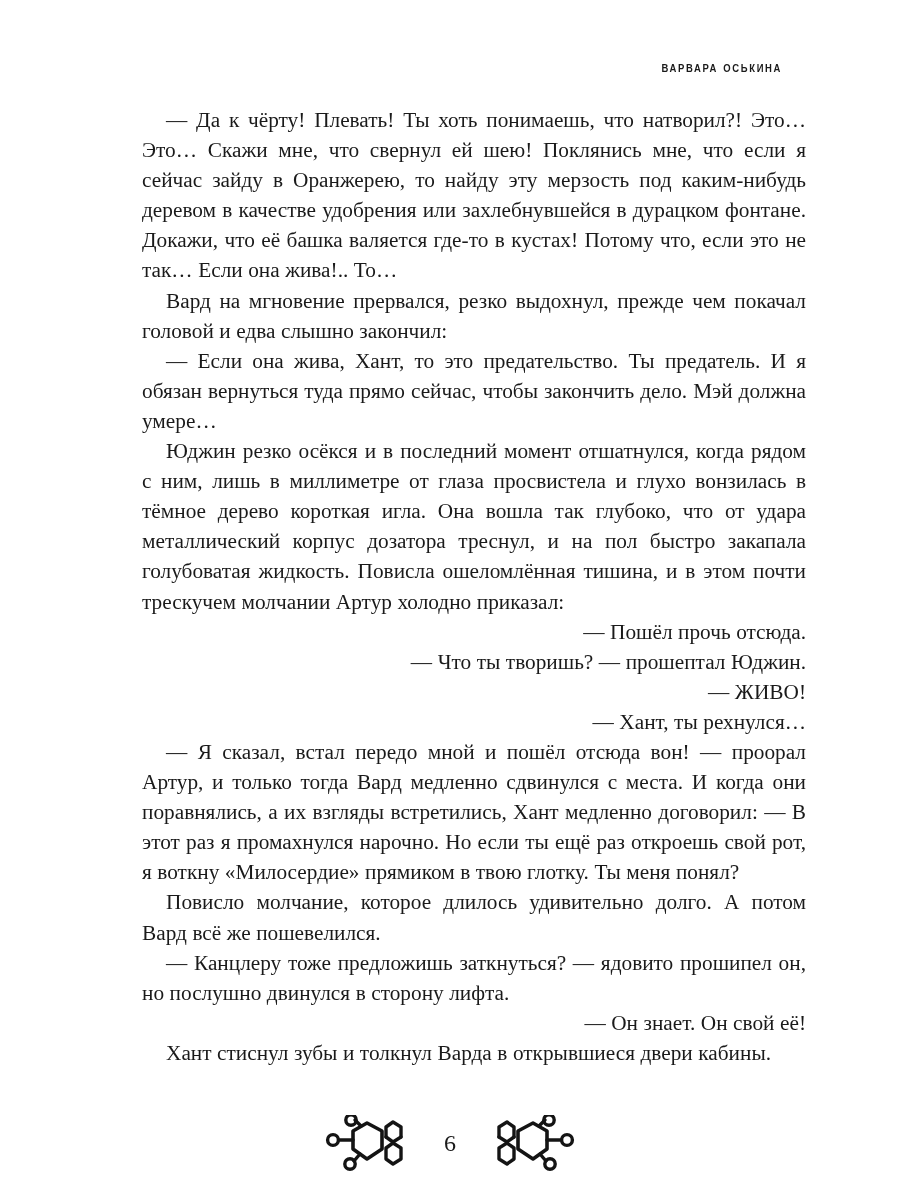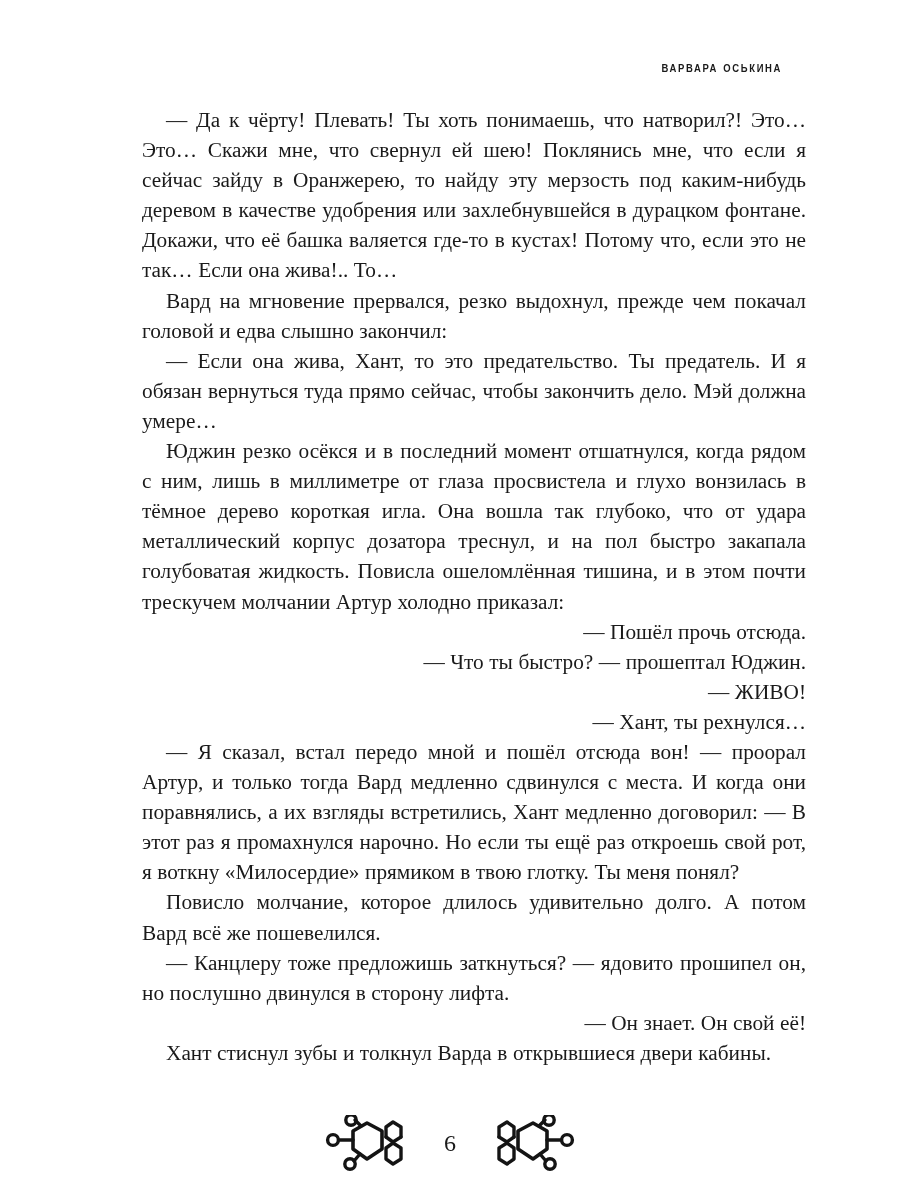--- a/index.html
+++ b/index.html
@@ -99,21 +99,21 @@
 <div class="page">
 
   <div class="running-head">Варвара Оськина</div>
 
   <div class="text-column">
       <p class="para">— Да к чёрту! Плевать! Ты хоть понимаешь, что натворил?! Это… Это… Скажи мне, что свернул ей шею! Поклянись мне, что если я сейчас зайду в Оранжерею, то найду эту мерзость под каким-нибудь деревом в качестве удобрения или захлебнувшейся в дурацком фонтане. Докажи, что её башка валяется где-то в кустах! Потому что, если это не так… Если она жива!.. То…</p>
       <p class="para">Вард на мгновение прервался, резко выдохнул, прежде чем покачал головой и едва слышно закончил:</p>
       <p class="para">— Если она жива, Хант, то это предательство. Ты предатель. И я обязан вернуться туда прямо сейчас, чтобы закончить дело. Мэй должна умере…</p>
       <p class="para">Юджин резко осёкся и в последний момент отшатнулся, когда рядом с ним, лишь в миллиметре от глаза просвистела и глухо вонзилась в тёмное дерево короткая игла. Она вошла так глубоко, что от удара металлический корпус дозатора треснул, и на пол быстро закапала голубоватая жидкость. Повисла ошеломлённая тишина, и в этом почти трескучем молчании Артур холодно приказал:</p>
       <p class="para short">— Пошёл прочь отсюда.</p>
-      <p class="para short">— Что ты быстро? — прошептал Юджин.</p>
+      <p class="para short">— Что ты творишь? — прошептал Юджин.</p>
       <p class="para short">— ЖИВО!</p>
       <p class="para short">— Хант, ты рехнулся…</p>
       <p class="para">— Я сказал, встал передо мной и пошёл отсюда вон! — проорал Артур, и только тогда Вард медленно сдвинулся с места. И когда они поравнялись, а их взгляды встретились, Хант медленно договорил: — В этот раз я промахнулся нарочно. Но если ты ещё раз откроешь свой рот, я воткну «Милосердие» прямиком в твою глотку. Ты меня понял?</p>
       <p class="para">Повисло молчание, которое длилось удивительно долго. А потом Вард всё же пошевелился.</p>
       <p class="para">— Канцлеру тоже предложишь заткнуться? — ядовито прошипел он, но послушно двинулся в сторону лифта.</p>
       <p class="para short">— Он знает. Он свой её!</p>
       <p class="para">Хант стиснул зубы и толкнул Варда в открывшиеся двери кабины.</p>
     </div>
 
   <div class="footer">

